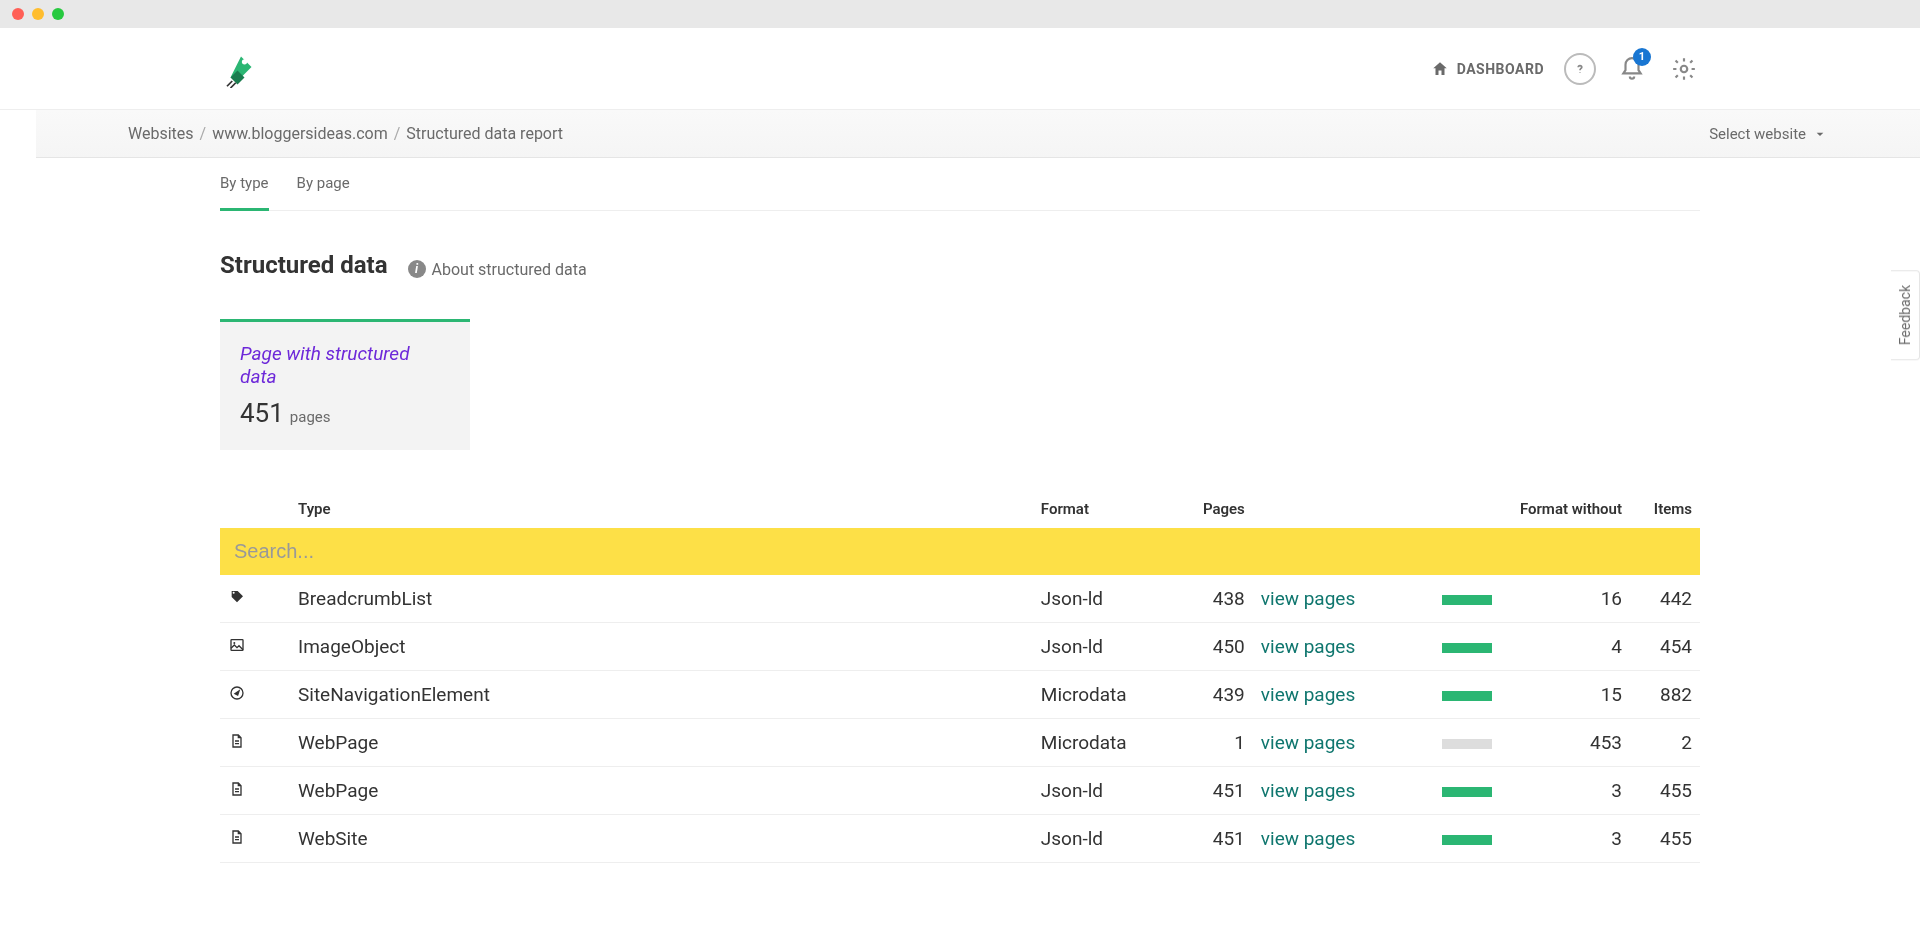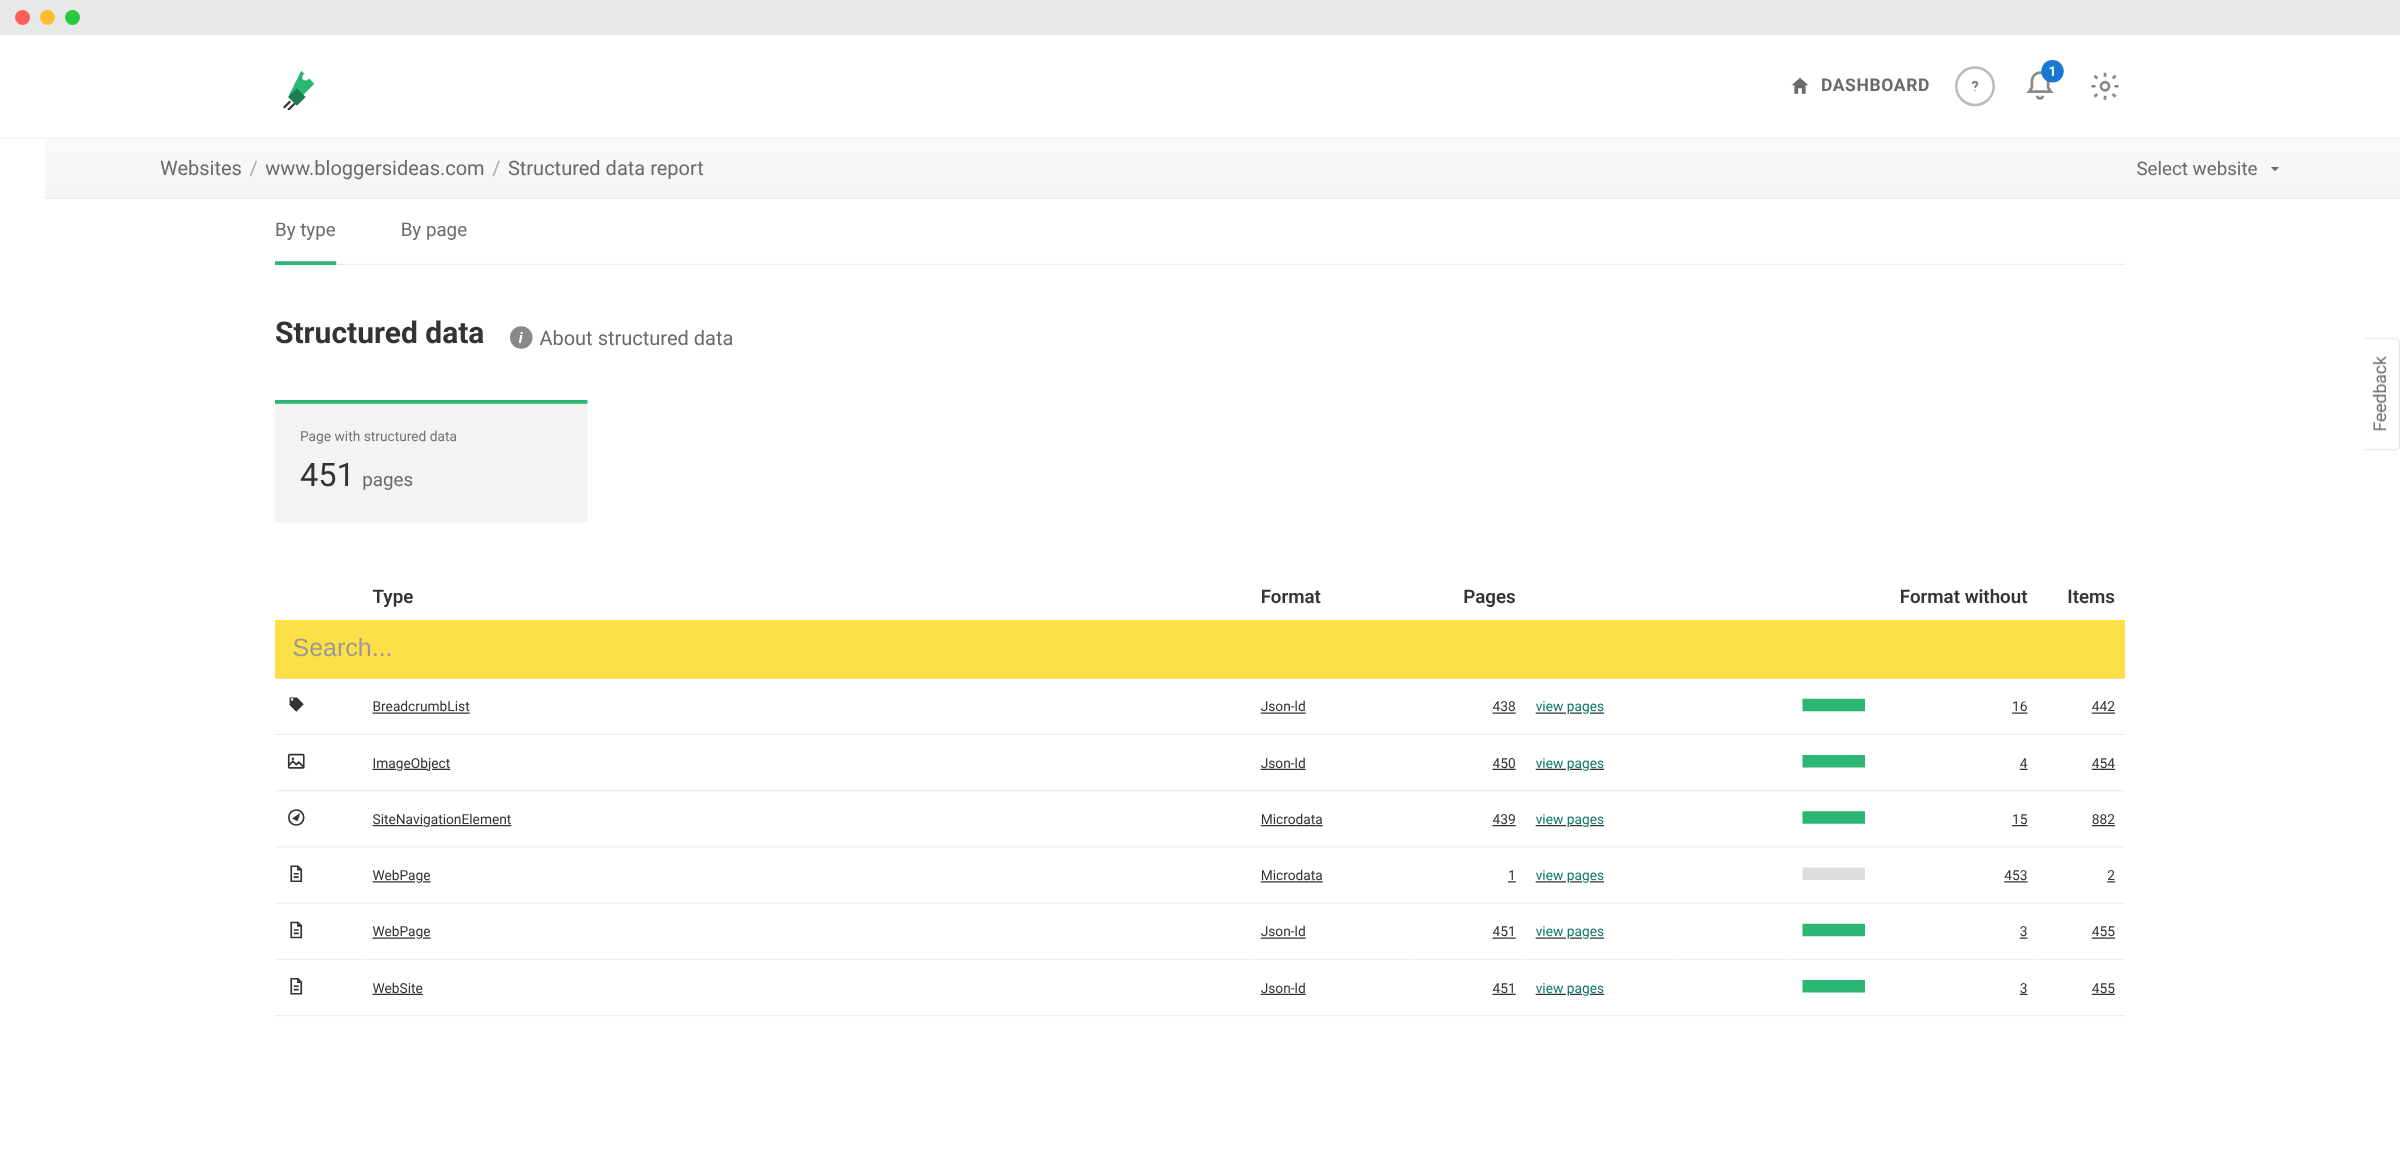--- a/index.html
+++ b/index.html
@@ -122,21 +122,21 @@
       gap: 6px;
       color: #6a6a6a;
       cursor: pointer;
       font-size: 15px;
     }
     .content {
       padding: 0 220px 40px;
     }
     .tabs {
       display: flex;
-      gap: 52px;
+      gap: 28px;
       border-bottom: 1px solid #eee;
       margin-top: 0;
     }
     .tab {
       padding: 16px 0;
       color: #6a6a6a;
       cursor: pointer;
       font-size: 15px;
       border-bottom: 3px solid transparent;
       margin-bottom: -1px;
@@ -178,23 +178,24 @@
       font-style: italic;
     }
     .summary-card {
       margin-top: 40px;
       background: #f3f3f3;
       border-top: 3px solid #2bb673;
       padding: 20px 20px 22px;
       width: 250px;
     }
     .summary-label {
-      color: #737373;
-      font-size: 11px;
+      color: #6d28d9;
+      font-size: 19px;
       margin-bottom: 10px;
+      font-style: italic;
     }
     .summary-value {
       display: flex;
       align-items: baseline;
       gap: 6px;
     }
     .summary-number {
       font-size: 26px;
       font-weight: 400;
       color: #333;
@@ -232,23 +233,22 @@
     }
     .search-input::placeholder {
       color: #999;
     }
     .table tbody tr.data-row {
       border-bottom: 1px solid #eee;
     }
     .table tbody tr.data-row td {
       padding: 12px 8px;
       color: #333;
-      font-size: 11px;
+      font-size: 19px;
       vertical-align: middle;
-      text-decoration: underline;
     }
     .row-icon {
       width: 18px;
       height: 18px;
       display: inline-flex;
       align-items: center;
       justify-content: center;
       color: #333;
     }
     .view-pages {

